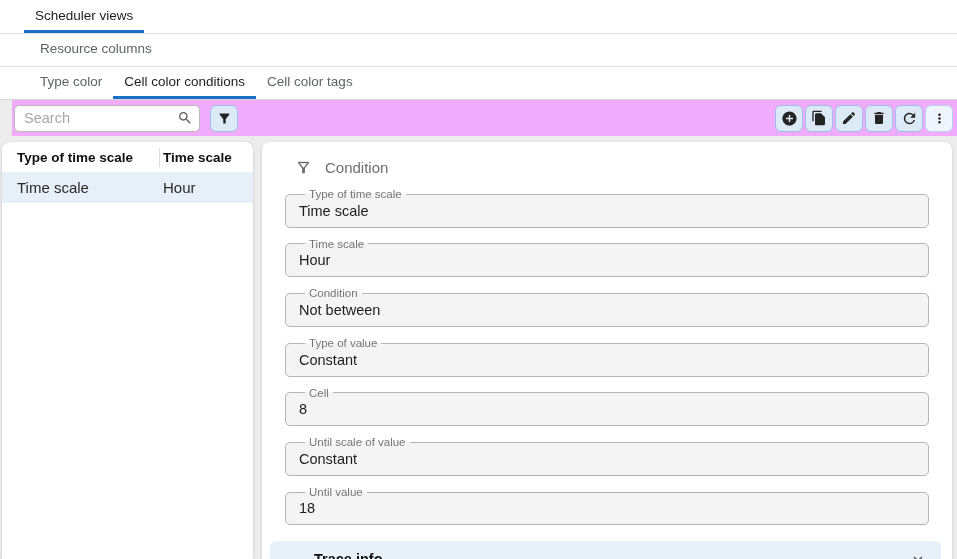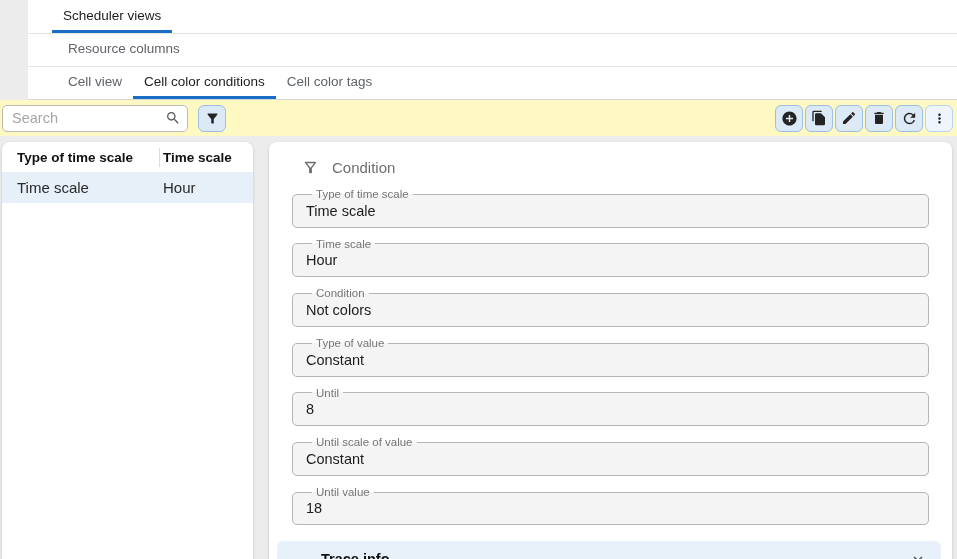--- a/index.html
+++ b/index.html
@@ -8,34 +8,35 @@
     --btnbd:#9dbfe2;
   }
   *{box-sizing:border-box;}
   html,body{margin:0;padding:0;}
   body{
     width:957px;height:559px;overflow:hidden;
     font-family:"Liberation Sans","DejaVu Sans",sans-serif;
     background:#ececec;
   }
   
-  .tabrow{display:flex;align-items:stretch;background:#fff;margin-left:28px;}
+  .tabrow{display:flex;align-items:stretch;background:#fff;}
   .tabrow-1{height:34px;border-bottom:1px solid #e4e4e4;padding-left:24px;}
   .tabrow-2{height:33px;border-bottom:1px solid #e4e4e4;padding-left:29px;}
   .tabrow-3{height:33px;border-bottom:1px solid #d8d8d8;padding-left:29px;}
   .tab{
     display:flex;align-items:center;padding:0 11px;
     font-size:13.5px;font-weight:500;color:#5f6368;
     border-bottom:3px solid transparent;white-space:nowrap;cursor:default;
   }
   .tab.active{color:#1d1d1d;border-bottom-color:var(--accent);}
   
   .toolbar{
-    height:36px;background:#fef9c3;display:flex;align-items:center;
+    height:36px;background:#f0abfc;display:flex;align-items:center;
     padding:0 4px 0 2px;
+    margin-left:12px;
   }
   .search-wrap{position:relative;width:186px;height:27px;}
   .search-input{
     width:100%;height:27px;border:1px solid #b9b9b9;border-radius:5px;
     padding:0 30px 0 9px;font-size:14.5px;color:#333;background:#fff;outline:none;
     font-family:inherit;
   }
   .search-input::placeholder{color:#a6a6a6;}
   .search-icon{
     position:absolute;right:7px;top:50%;transform:translateY(-50%);
@@ -44,21 +45,21 @@
   .icon-btn{
     width:28px;height:27px;border-radius:6px;background:var(--btnbg);
     border:1px solid var(--btnbd);display:flex;align-items:center;justify-content:center;
     color:#242424;padding:0;cursor:pointer;
   }
   .filter-btn{margin-left:10px;}
   .actions{margin-left:auto;display:flex;gap:2px;}
   .actions .icon-btn.more{background:#eef5fc;border-color:#b9d3ea;}
   
   .content{
-    display:flex;gap:16px;background:#ececec;
+    display:flex;gap:9px;background:#ececec;
     padding:6px 5px 0 2px;height:423px;align-items:flex-end;
   }
   .card{
     background:#fff;border-radius:8px 8px 0 0;
     box-shadow:0 1px 3px rgba(0,0,0,.18);height:100%;
   }
   .left-card{width:251px;overflow:hidden;}
   .right-card{flex:1;overflow:hidden;}
   
   .thead{display:flex;height:30px;align-items:center;position:relative;
@@ -97,21 +98,21 @@
 
 <div class="tabrow tabrow-1">
   <div class="tab active">Scheduler views</div>
 </div>
 
 <div class="tabrow tabrow-2">
   <div class="tab">Resource columns</div>
 </div>
 
 <div class="tabrow tabrow-3">
-  <div class="tab">Cell view</div>
+  <div class="tab">Type color</div>
   <div class="tab active">Cell color conditions</div>
   <div class="tab">Cell color tags</div>
 </div>
 
 <div class="toolbar">
   <div class="search-wrap">
     <input class="search-input" type="text" placeholder="Search" style="">
     <span class="search-icon">
       <svg width="16" height="16" viewBox="0 0 24 24" fill="currentColor">
           <path d="M15.5 14h-.79l-.28-.27C15.41 12.59 16 11.11 16 9.5 16 5.91 13.09 3 9.5 3S3 5.91 3 9.5 5.91 16 9.5 16c1.61 0 3.09-.59 4.23-1.57l.27.28v.79l5 4.99L20.49 19l-4.99-5zm-6 0C7.01 14 5 11.99 5 9.5S7.01 5 9.5 5 14 7.01 14 9.5 11.99 14 9.5 14z"></path>
@@ -199,28 +200,28 @@
       <fieldset class="field">
         <legend>Type of time scale</legend>
         <div class="field-value">Time scale</div>
       </fieldset>
       <fieldset class="field">
         <legend>Time scale</legend>
         <div class="field-value">Hour</div>
       </fieldset>
       <fieldset class="field">
         <legend>Condition</legend>
-        <div class="field-value">Not colors</div>
+        <div class="field-value">Not between</div>
       </fieldset>
       <fieldset class="field">
         <legend>Type of value</legend>
         <div class="field-value">Constant</div>
       </fieldset>
       <fieldset class="field">
-        <legend>Until</legend>
+        <legend>Cell</legend>
         <div class="field-value">8</div>
       </fieldset>
       <fieldset class="field">
         <legend>Until scale of value</legend>
         <div class="field-value">Constant</div>
       </fieldset>
       <fieldset class="field">
         <legend>Until value</legend>
         <div class="field-value">18</div>
       </fieldset>

